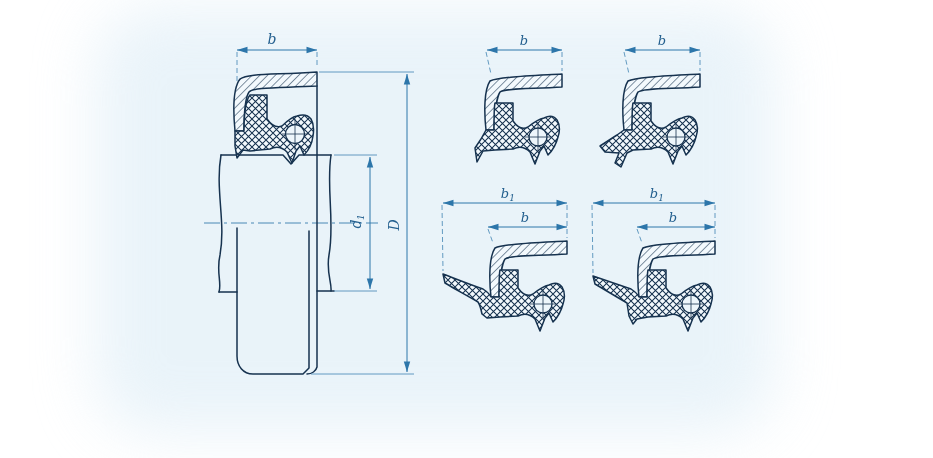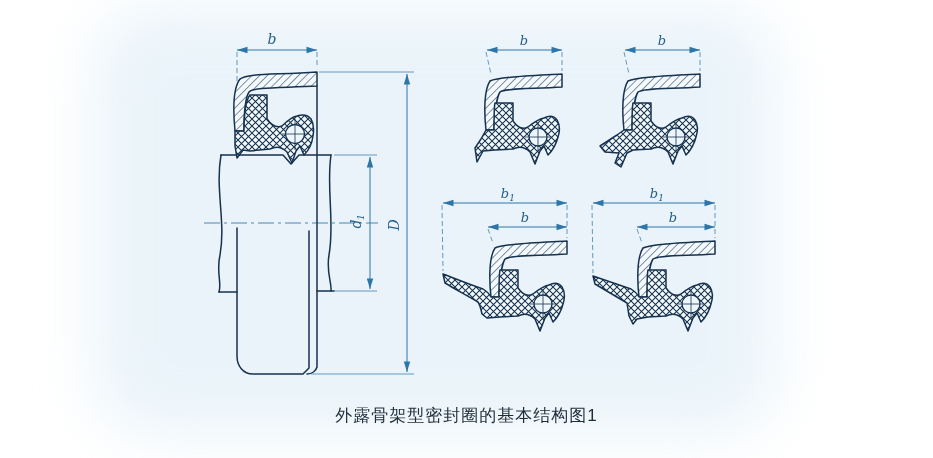--- a/index.html
+++ b/index.html
@@ -142,14 +142,13 @@
       <path class="ext dash" d="M-8,-16 L-3,-2"></path>
       <path class="ext dash" d="M70,-40 L70,-7"></path>
       <line class="dim" x1="-52" y1="-42" x2="70" y2="-42" marker-start="url(#arr)" marker-end="url(#arr)"></line>
       <text class="dimlab" x="9" y="-47">b</text>
       <text class="dimlab sub" x="16" y="-44">1</text>
       <line class="dim" x1="-8" y1="-18" x2="70" y2="-18" marker-start="url(#arr)" marker-end="url(#arr)"></line>
       <text class="dimlab" x="28" y="-23">b</text>
     </g>
   </svg>
 
-  <div class="caption">外露骨架型密封圈的基本结构图1</div>
 </div>
 
 </body></html>

